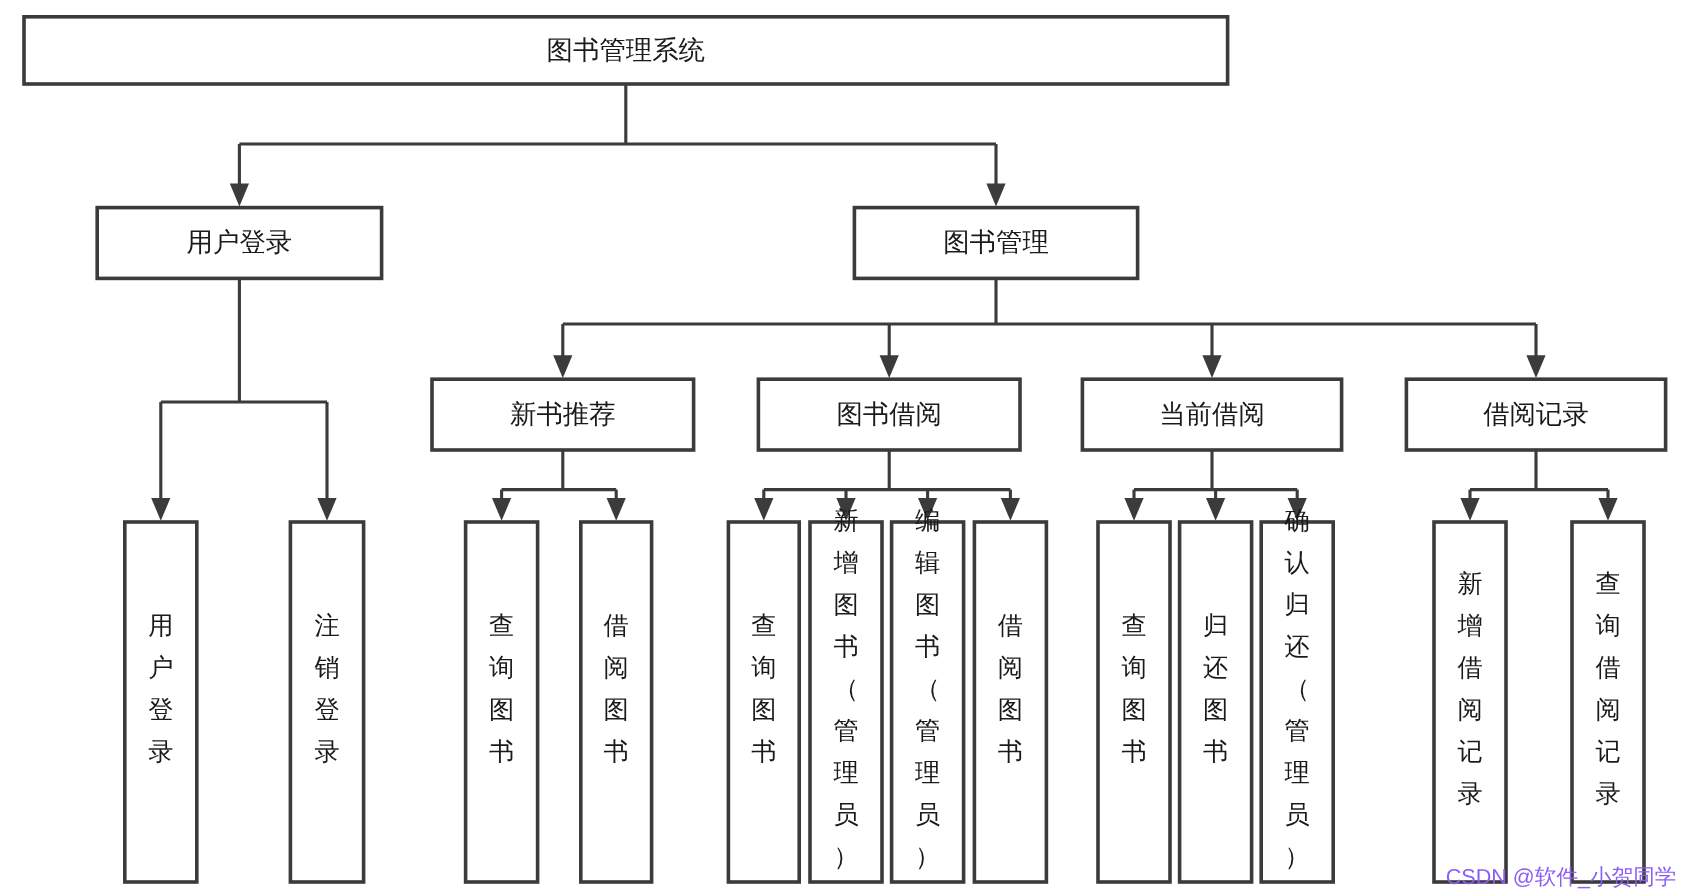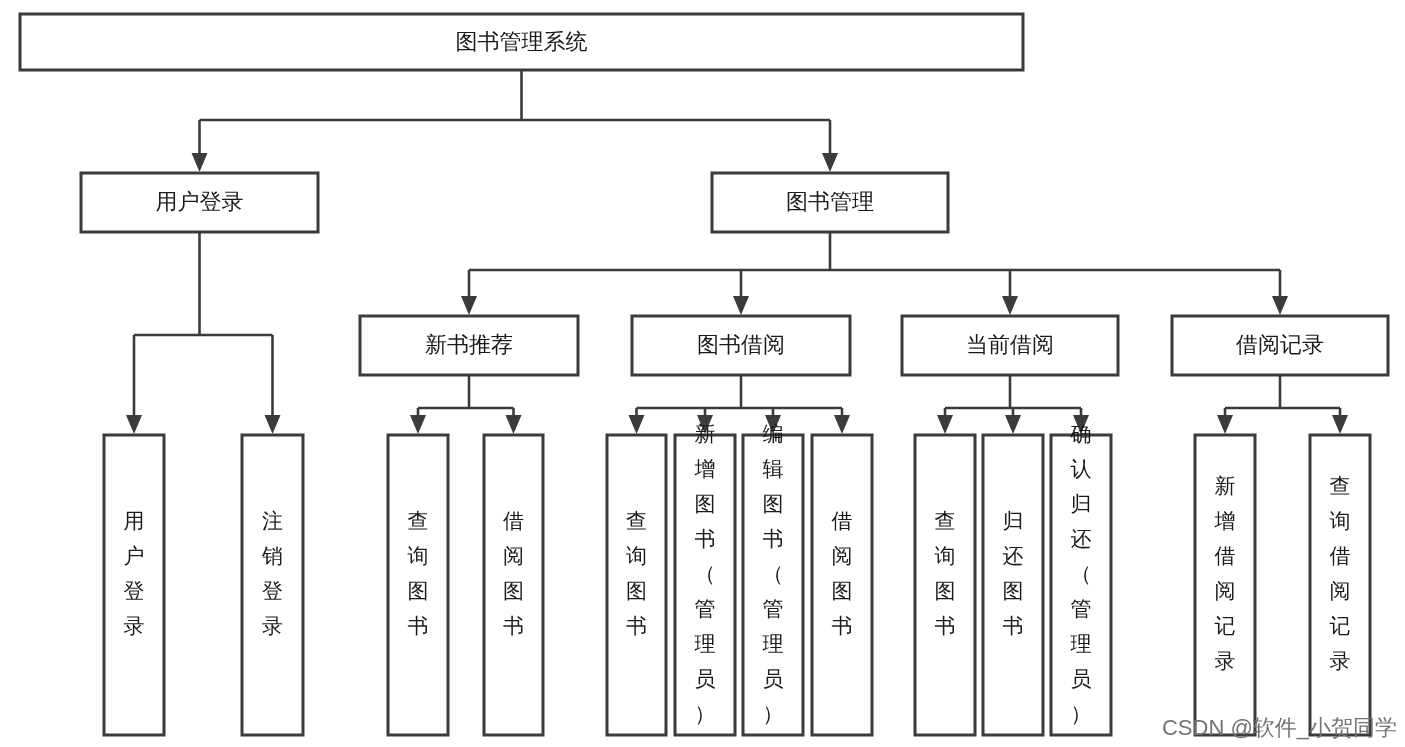--- a/index.html
+++ b/index.html
@@ -51,22 +51,22 @@
   }
   .arrow-head {
     fill: #3b3b3b;
     stroke: none;
   }
   .watermark {
     position: absolute;
     right: 8px;
     bottom: 4px;
     font-family: "Liberation Sans", "DejaVu Sans", sans-serif;
-    font-size: 22px;
-    color: #737373;
+    font-size: 18px;
+    color: #8b5cf6;
     white-space: nowrap;
     user-select: none;
   }
 </style>
 </head>
 <body>
 
 <div id="diagram-root">
   <svg class="diagram-canvas" id="diagram-canvas" viewBox="0 0 1405 747" xmlns="http://www.w3.org/2000/svg">
     <g id="edge-layer">

